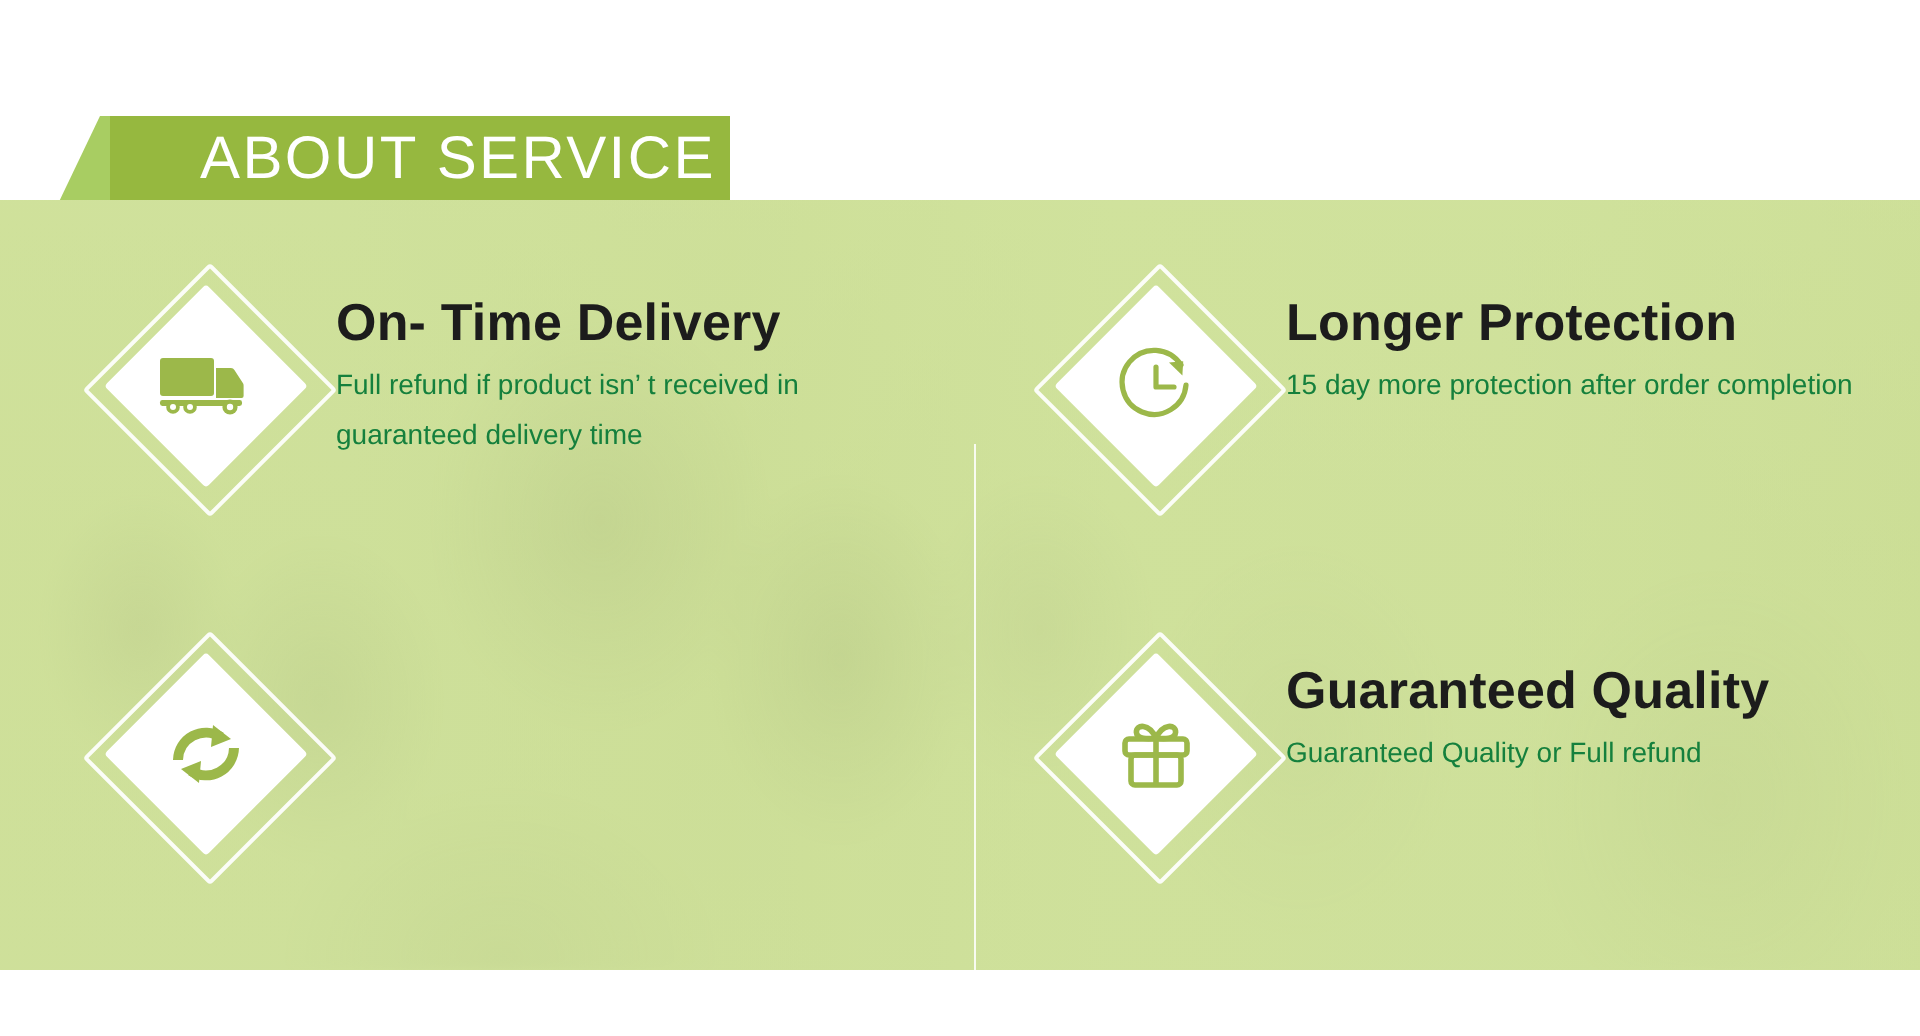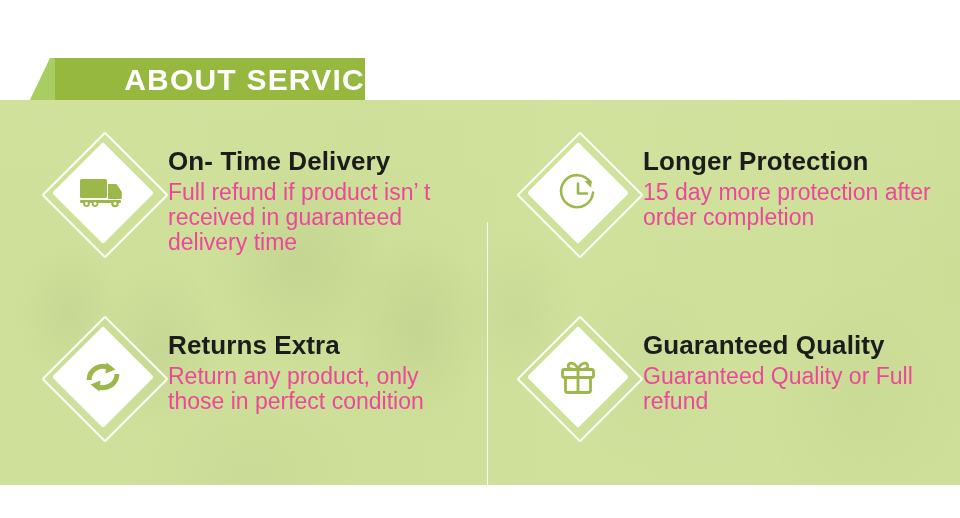--- a/index.html
+++ b/index.html
@@ -33,31 +33,30 @@
   .banner-bar {
     position: absolute;
     left: 55px;
     top: 58px;
     width: 310px;
     height: 42px;
     background: #96b83f;
   }
   .banner-title {
     position: absolute;
-    left: 86px;
+    left: 100px;
     top: 60px;
     width: 300px;
     height: 40px;
     line-height: 40px;
     color: #ffffff;
     font-size: 30px;
     letter-spacing: 1.2px;
-    font-weight: 700;
+    font-weight: 400;
     white-space: nowrap;
-    text-align: right;
   }
 
   
   .panel {
     position: absolute;
     left: 0;
     top: 100px;
     width: 960px;
     height: 385px;
     overflow: hidden;
@@ -151,23 +150,23 @@
   .feature-title {
     margin: 0 0 3px 0;
     font-size: 26px;
     font-weight: bold;
     color: #1c1c1c;
     letter-spacing: 0.1px;
     white-space: nowrap;
   }
   .feature-desc {
     margin: 0;
-    font-size: 23px;
+    font-size: 14px;
     line-height: 25px;
-    color: #ec4899;
+    color: #15803d;
     font-weight: 400;
   }
 
   .feature-tl { left: 48px;  top: 138px; }
   .feature-tr { left: 523px; top: 138px; }
   .feature-bl { left: 48px;  top: 322px; }
   .feature-br { left: 523px; top: 322px; }
 
   .feature-tl .feature-text,
   .feature-bl .feature-text { width: 300px; }
@@ -231,24 +230,20 @@
     <div class="feature-icon">
       <div class="diamond-outer"></div>
       <div class="diamond-inner"></div>
       <svg class="icon-glyph" viewBox="0 0 56 56">
         <path d="M14 31 A14 14 0 0 1 35.5 19.5" fill="none" stroke="#9cb84a" stroke-width="5" stroke-linecap="butt"></path>
         <path d="M31.5 13.5 L40.5 20.5 L30.5 24.5 Z" fill="#9cb84a"></path>
         <path d="M42 25 A14 14 0 0 1 20.5 36.5" fill="none" stroke="#9cb84a" stroke-width="5" stroke-linecap="butt"></path>
         <path d="M24.5 42.5 L15.5 35.5 L25.5 31.5 Z" fill="#9cb84a"></path>
       </svg>
     </div>
-    <div class="feature-text">
-      <p class="feature-title">Returns Extra</p>
-      <p class="feature-desc">Return any product, only those in perfect condition</p>
-    </div>
   </div>
 
   <div class="feature feature-br">
     <div class="feature-icon">
       <div class="diamond-outer"></div>
       <div class="diamond-inner"></div>
       <svg class="icon-glyph" viewBox="0 0 56 56">
         <path d="M28 20 C24.5 12.5 18 13 18.2 17.2 C18.4 20.6 24 20.6 28 20 Z" fill="none" stroke="#9cb84a" stroke-width="2.8" stroke-linejoin="round"></path>
         <path d="M28 20 C31.5 12.5 38 13 37.8 17.2 C37.6 20.6 32 20.6 28 20 Z" fill="none" stroke="#9cb84a" stroke-width="2.8" stroke-linejoin="round"></path>
         <rect x="12.5" y="20.5" width="31" height="8" rx="2" fill="none" stroke="#9cb84a" stroke-width="2.8"></rect>

